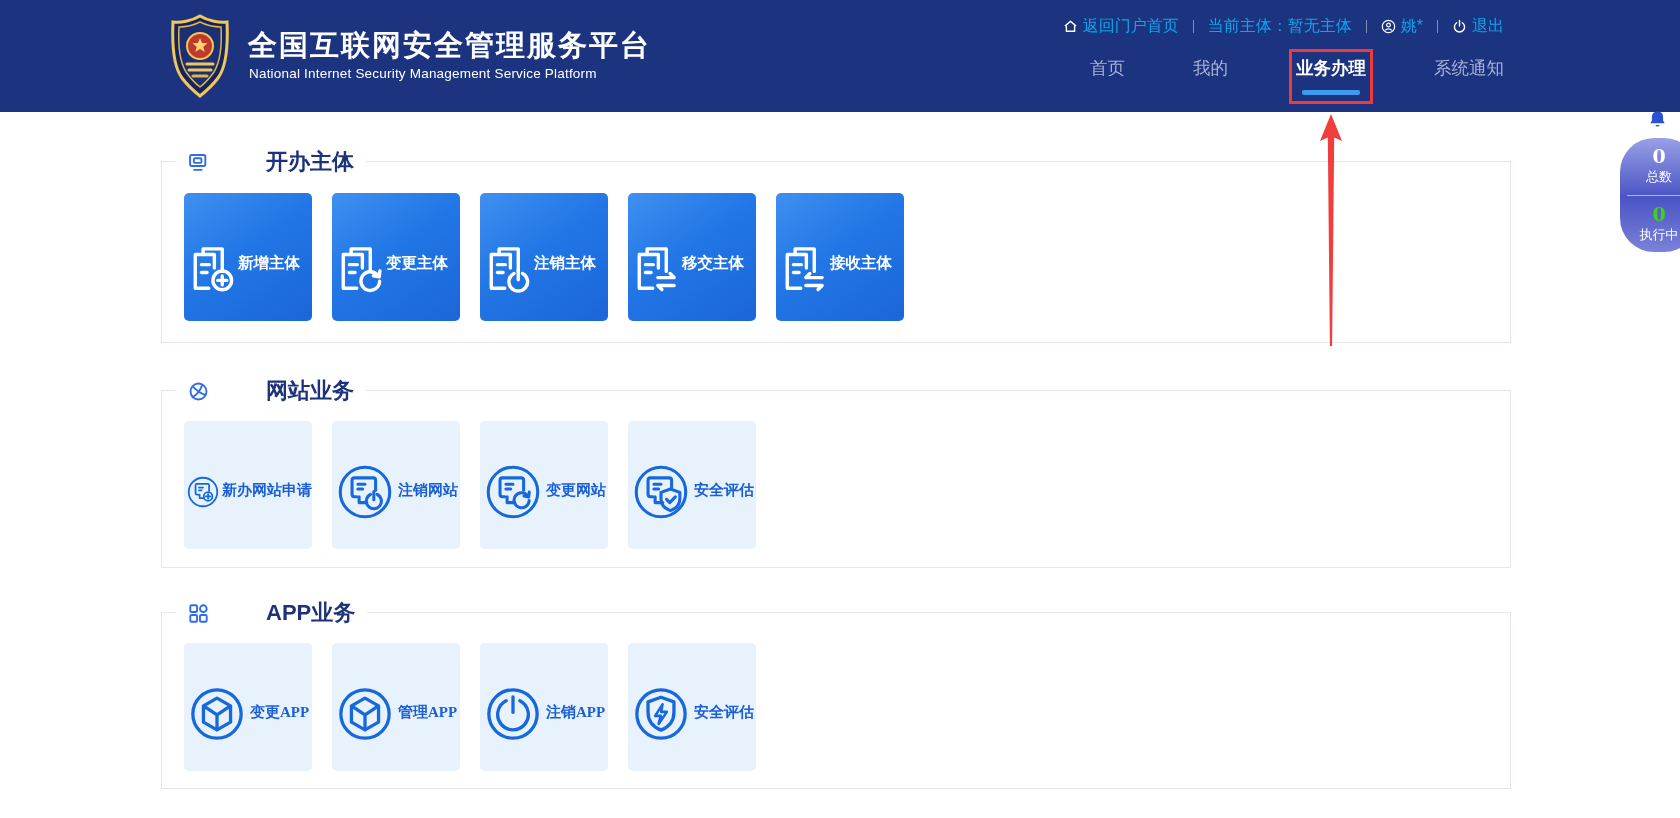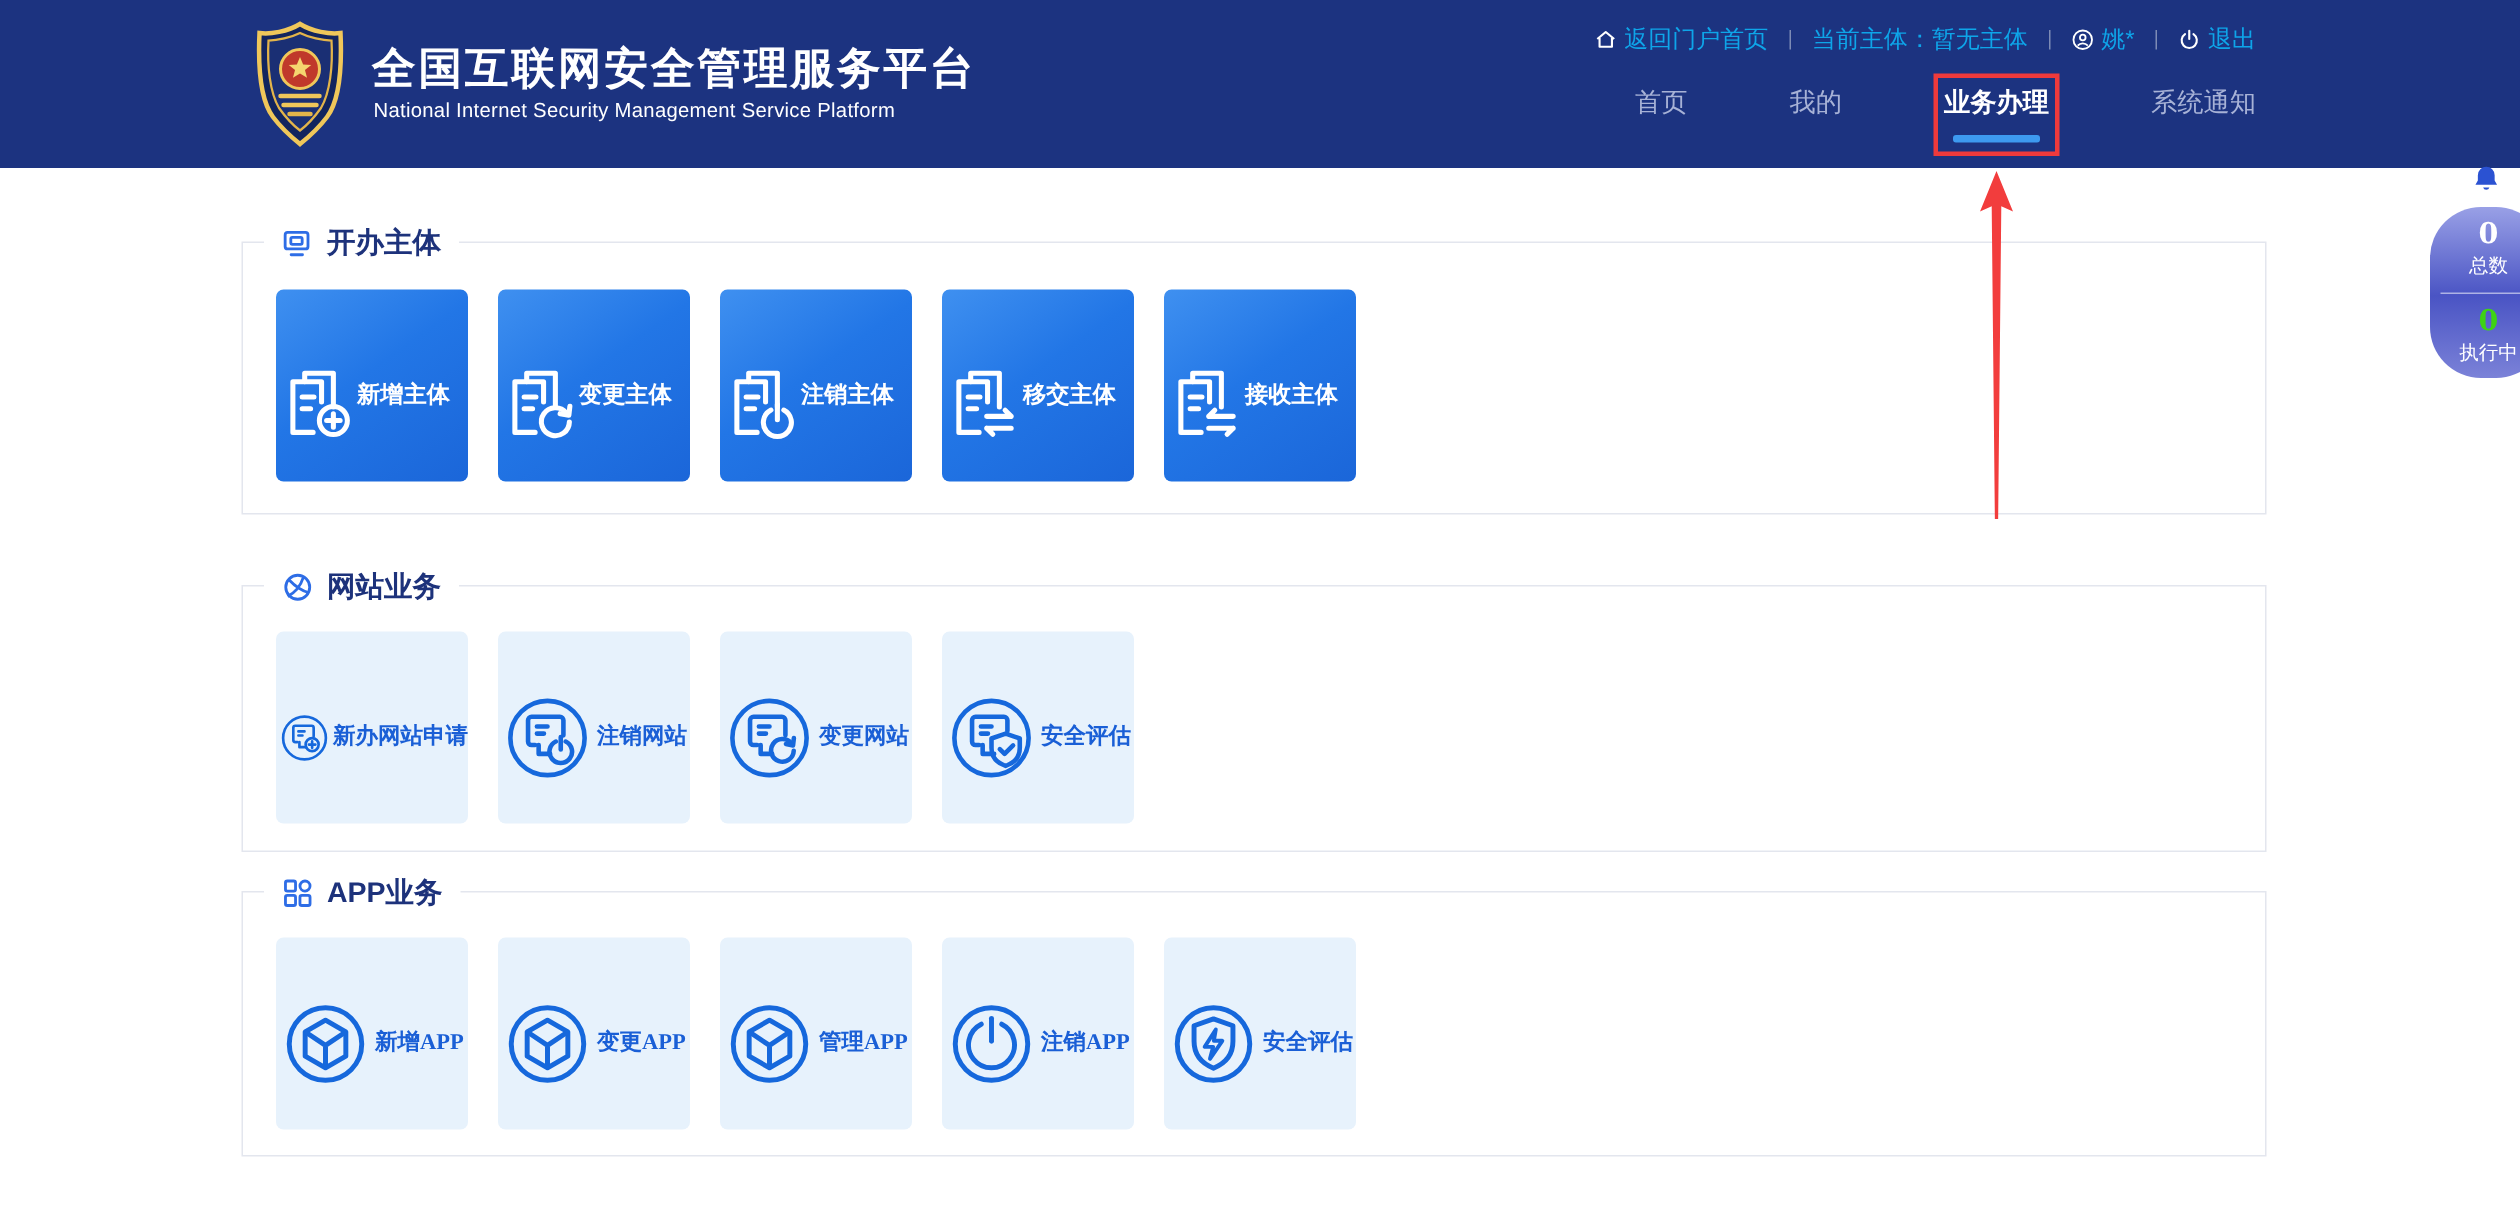--- a/index.html
+++ b/index.html
@@ -51,26 +51,26 @@
     position:absolute; left:50%; transform:translateX(-50%);
     top:62px; pointer-events:none; z-index:40;
   }
   
   .panel {
     position:absolute; left:161px; width:1350px;
     border:1px solid #e3e6ee; background:#ffffff;
   }
   .panel-1 { top:161px; height:182px; }
   .panel-2 { top:390px; height:178px; }
-  .panel-3 { top:594px; height:177px; }
+  .panel-3 { top:612px; height:177px; }
   .panel-head {
     position:absolute; top:-15px; left:14px; background:#ffffff;
     padding:0 12px; display:flex; align-items:center; gap:9px; height:30px;
   }
-  .panel-title { color:#1d327b; font-size:19px; font-weight:bold; white-space:nowrap; }
+  .panel-title { color:#1d327b; font-size:22px; font-weight:bold; white-space:nowrap;margin-left:48px; }
   .btn-row { position:absolute; left:22px; display:flex; gap:20px; }
   .panel-1 .btn-row { top:31px; }
   .panel-2 .btn-row { top:30px; }
   .panel-3 .btn-row { top:30px; }
   .biz-btn {
     width:128px; height:128px; border-radius:5px; cursor:pointer;
     display:flex; flex-direction:row; align-items:center;
   }
   .biz-btn.solid {
     background:linear-gradient(145deg,#3f90f0 0%,#2276e6 45%,#1b66d9 100%);
@@ -304,44 +304,36 @@
     <svg width="21" height="21" viewBox="0 0 20 20" fill="none" stroke="#2e6de6" stroke-width="1.8" stroke-linejoin="round">
       <rect x="2.2" y="2.2" width="6.4" height="6.4" rx="1.2"></rect>
       <rect x="11.4" y="2.2" width="6.4" height="6.4" rx="3.2"></rect>
       <rect x="2.2" y="11.4" width="6.4" height="6.4" rx="1.2"></rect>
       <rect x="11.4" y="11.4" width="6.4" height="6.4" rx="1.2"></rect>
     </svg>
     <span class="panel-title">APP业务</span>
   </div>
   <div class="btn-row">
 
+
     <div class="biz-btn light">
       <svg class="b-icon" width="66" height="66" viewBox="0 0 56 56" fill="none" stroke="#1668dc" stroke-width="2.8" stroke-linecap="round" stroke-linejoin="round">
         <circle cx="28" cy="28" r="20.5"></circle>
         <path d="M28 14.5 l11.5 6.6 v13.8 L28 41.5 l-11.5 -6.6 V21.1 z"></path>
         <path d="M28 28.8 v12.4 M28 28.8 L17.5 21.8 M28 28.8 L38.5 21.8"></path>
       </svg>
-      <span class="b-label">新增APP</span>
+      <span class="b-label">变更APP</span>
     </div>
 
     <div class="biz-btn light">
       <svg class="b-icon" width="66" height="66" viewBox="0 0 56 56" fill="none" stroke="#1668dc" stroke-width="2.8" stroke-linecap="round" stroke-linejoin="round">
         <circle cx="28" cy="28" r="20.5"></circle>
         <path d="M28 14.5 l11.5 6.6 v13.8 L28 41.5 l-11.5 -6.6 V21.1 z"></path>
         <path d="M28 28.8 v12.4 M28 28.8 L17.5 21.8 M28 28.8 L38.5 21.8"></path>
       </svg>
-      <span class="b-label">变更APP</span>
-    </div>
-
-    <div class="biz-btn light">
-      <svg class="b-icon" width="66" height="66" viewBox="0 0 56 56" fill="none" stroke="#1668dc" stroke-width="2.8" stroke-linecap="round" stroke-linejoin="round">
-        <circle cx="28" cy="28" r="20.5"></circle>
-        <path d="M28 14.5 l11.5 6.6 v13.8 L28 41.5 l-11.5 -6.6 V21.1 z"></path>
-        <path d="M28 28.8 v12.4 M28 28.8 L17.5 21.8 M28 28.8 L38.5 21.8"></path>
-      </svg>
       <span class="b-label">管理APP</span>
     </div>
 
     <div class="biz-btn light">
       <svg class="b-icon" width="66" height="66" viewBox="0 0 56 56" fill="none" stroke="#1668dc" stroke-width="2.8" stroke-linecap="round" stroke-linejoin="round">
         <circle cx="28" cy="28" r="20.5"></circle>
         <path d="M22.2 16.8 a13 13 0 1 0 11.6 0"></path>
         <path d="M28 13.5 v13"></path>
       </svg>
       <span class="b-label">注销APP</span>

